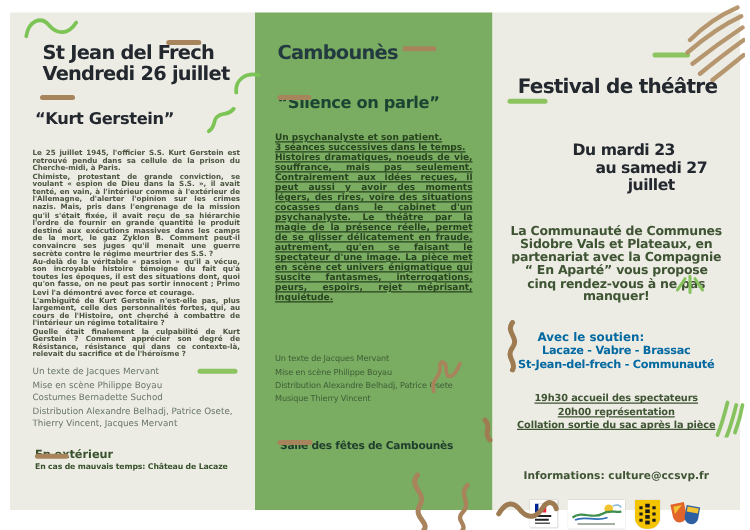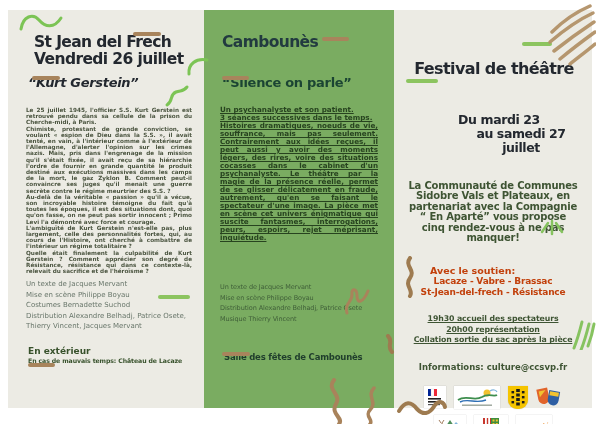--- a/index.html
+++ b/index.html
@@ -10,21 +10,21 @@
   .panel-mid{left:204px;width:190px;background:#7AAC61;padding:0 16px;}
   .panel-right{left:394px;width:198px;background:#ECEBE4;padding:0 12px;text-align:center;}
 
   .big-title{font-weight:800;color:#23282F;font-size:15.5px;line-height:17px;
              letter-spacing:-0.6px;}
   .panel-left .big-title{margin:24px 0 0 8px;}
   .panel-mid .big-title{margin:24px 0 0 2px;color:#223A40;}
   .panel-right .big-title{margin:50px 0 0 0;font-size:16px;text-align:center;margin-left:2px;}
 
   .quote-heading{font-weight:800;font-size:13px;letter-spacing:-0.3px;color:#23282F;}
-  .panel-left .quote-heading{margin:7px 0 0 2px;font-style:italic;}
+  .panel-left .quote-heading{margin:20px 0 0 2px;}
   .panel-mid .quote-heading{margin:24px 0 0 2px;color:#1B4433;}
 
   .body-copy{color:#4B5540;font-weight:700;text-align:justify;text-align-last:left;}
   .panel-left .body-copy{margin-top:17px;font-size:5.7px;line-height:6.2px;}
   .panel-left .body-copy p{margin:0;}
   .panel-mid .body-copy{margin-top:16px;font-size:7.2px;line-height:8px;color:#27431F;text-decoration:underline;}
   .panel-mid .body-copy p{margin:0;}
 
   .credits{margin-top:6px;}
   .credits div{color:#68766A;font-weight:400;}
@@ -35,25 +35,25 @@
   .footer-title{margin:14px 0 0 2px;font-size:9px;font-weight:800;color:#37512B;}
   .footer-note{margin:1px 0 0 2px;font-size:6.2px;font-weight:800;color:#37512B;letter-spacing:-0.1px;}
 
   .venue{margin:28px 0 0 4px;font-size:8.5px;font-weight:800;color:#1F3D2C;letter-spacing:-0.2px;}
 
   .dates{margin:36px 0 0 12px;text-align:center;font-weight:800;color:#23282F;
          font-size:12.5px;line-height:14px;letter-spacing:-0.4px;}
   .dates .l2{padding-left:44px;}
   .intro{margin:26px auto 0;width:170px;font-size:10px;line-height:10.4px;font-weight:800;
          color:#3E5433;letter-spacing:-0.2px;}
-  .support{margin-top:22px;font-weight:800;color:#c2410c;}
+  .support{margin-top:22px;font-weight:800;color:#0369a1;}
   .support .s-title{font-size:9.5px;text-align:left;margin-left:24px;}
   .support .s-line{font-size:9px;line-height:11px;letter-spacing:-0.2px;text-align:center;}
   .schedule{margin-top:16px;font-weight:800;color:#3E5433;font-size:7.8px;line-height:10.5px;letter-spacing:-0.1px;text-decoration:underline;}
-  .contact{margin-top:16px;font-weight:800;color:#3E5433;font-size:8.5px;}
+  .contact{margin-top:30px;font-weight:800;color:#3E5433;font-size:8.5px;}
 
   .dash{position:absolute;height:4px;border-radius:2px;}
   .dash.brown{background:#A8845C;}
   .dash.green{background:#8CC45F;}
 
   .logos{margin-top:13px;}
   .logo-row{display:flex;justify-content:center;align-items:center;gap:8px;}
   .logo-row + .logo-row{margin-top:5px;}
   .logo-card{background:#ffffff;box-shadow:0 0 1px rgba(0,0,0,.25);display:flex;
              flex-direction:column;align-items:center;justify-content:center;overflow:hidden;}
@@ -112,21 +112,21 @@
   <div class="panel panel-right">
     <div class="big-title">Festival de théâtre</div>
     <div class="dates">
       <div>Du mardi 23</div>
       <div class="l2">au samedi 27 juillet</div>
     </div>
     <div class="intro">La Communauté de Communes Sidobre Vals et Plateaux, en partenariat avec la Compagnie “ En Aparté” vous propose cinq rendez-vous à ne pas manquer!</div>
     <div class="support">
       <div class="s-title">Avec le soutien:</div>
       <div class="s-line">Lacaze - Vabre - Brassac</div>
-      <div class="s-line">St-Jean-del-frech - Résistance</div>
+      <div class="s-line">St-Jean-del-frech - Communauté</div>
     </div>
     <div class="schedule">
       <div>19h30 accueil des spectateurs</div>
       <div>20h00 représentation</div>
       <div>Collation sortie du sac après la pièce</div>
     </div>
     <div class="contact">Informations: culture@ccsvp.fr</div>
 
     <div class="logos">
       <div class="logo-row">

